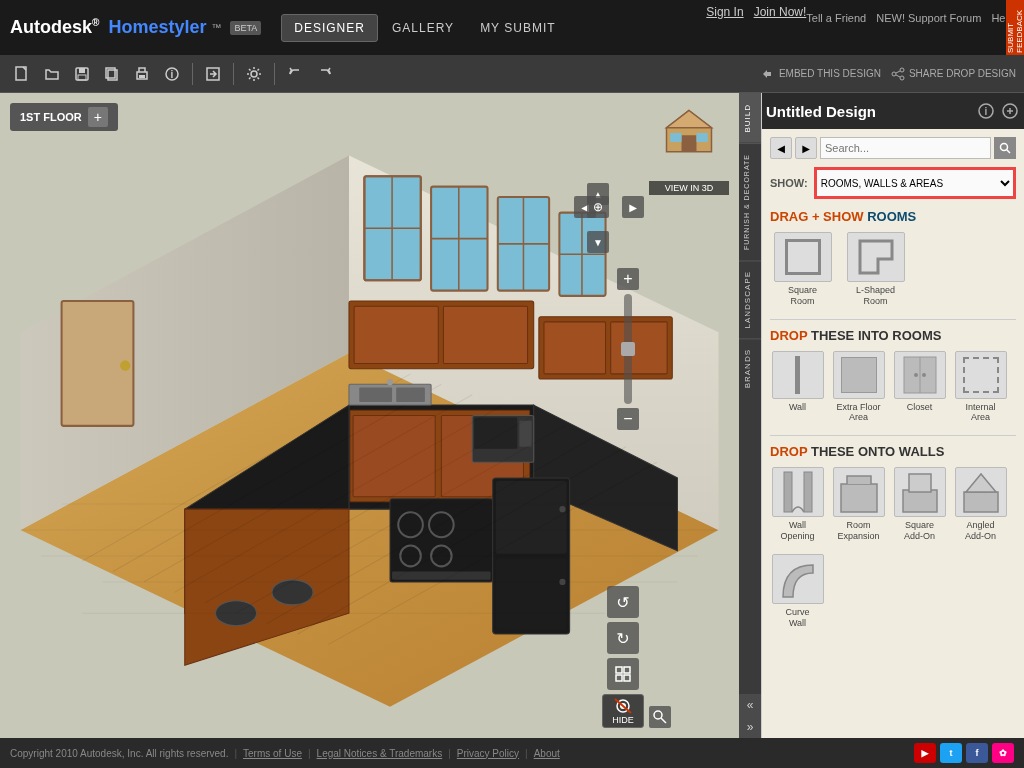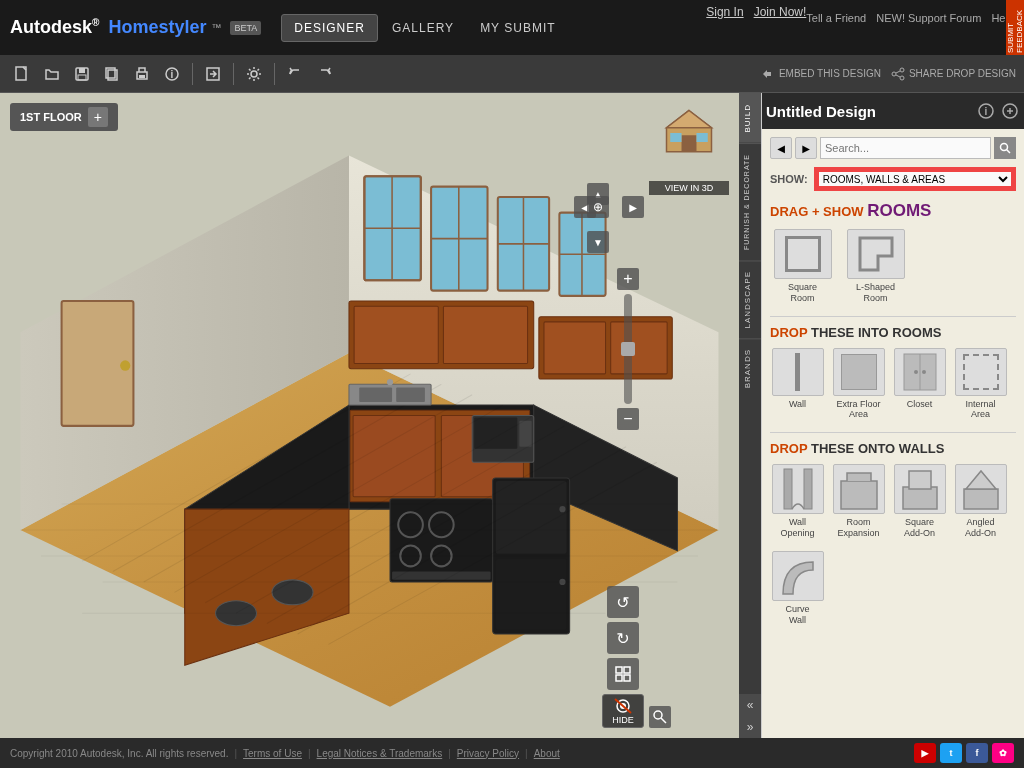--- a/index.html
+++ b/index.html
@@ -870,28 +870,28 @@
           <button id="search-go-btn" style="background:#888;border:none;width:22px;height:22px;color:white;cursor:pointer;display:flex;align-items:center;justify-content:center;font-size:11px;">
             <svg width="12" height="12" viewBox="0 0 12 12">
                 <circle cx="5" cy="5" r="3.5" fill="none" stroke="white" stroke-width="1.5"></circle>
                 <line x1="7.5" y1="7.5" x2="11" y2="11" stroke="white" stroke-width="1.5"></line>
               </svg>
           </button>
         </div>
 
         <div id="show-row" style="display:flex;align-items:center;gap:6px;margin-bottom:10px;">
           <span id="show-label" style="color:#555;font-size:11px;font-weight:bold;white-space:nowrap;">SHOW:</span>
-          <select id="show-select" style="flex:1;height:24px;border:5px solid #ef4444;background:#fafafa;font-size:10px;cursor:pointer;">
+          <select id="show-select" style="flex:1;height:32px;border:3px solid #ef4444;background:#fafafa;font-size:10px;cursor:pointer;">
             <option>ROOMS, WALLS &amp; AREAS</option>
           </select>
         </div>
 
         <div class="section-header">
           <span class="drop-word" style="color:#cc4400;font-size:13px;font-weight:bold;">DRAG + SHOW</span>
-          <span class="rest-word" style="color:#701a75;font-size:17px;font-weight:bold;">ROOMS</span>
+          <span class="rest-word" style="color:#0c4a6e;font-size:13px;font-weight:bold;">ROOMS</span>
         </div>
 
         <div class="items-grid" style="display:flex;gap:8px;margin-bottom:12px;">
 
           <div class="item-cell" style="display:flex;flex-direction:column;align-items:center;cursor:pointer;width:65px;">
             <div class="item-icon" style="width:58px;height:50px;background:#ddd;border:1px solid #bbb;display:flex;align-items:center;justify-content:center;border-radius:2px;margin-bottom:3px;">
               <div style="width:36px;height:36px;border:3px solid #888;background:transparent;"></div>
             </div>
             <div class="item-label" style="font-size:9px;color:#444;text-align:center;line-height:1.2;">Square<br>Room</div>
           </div>

